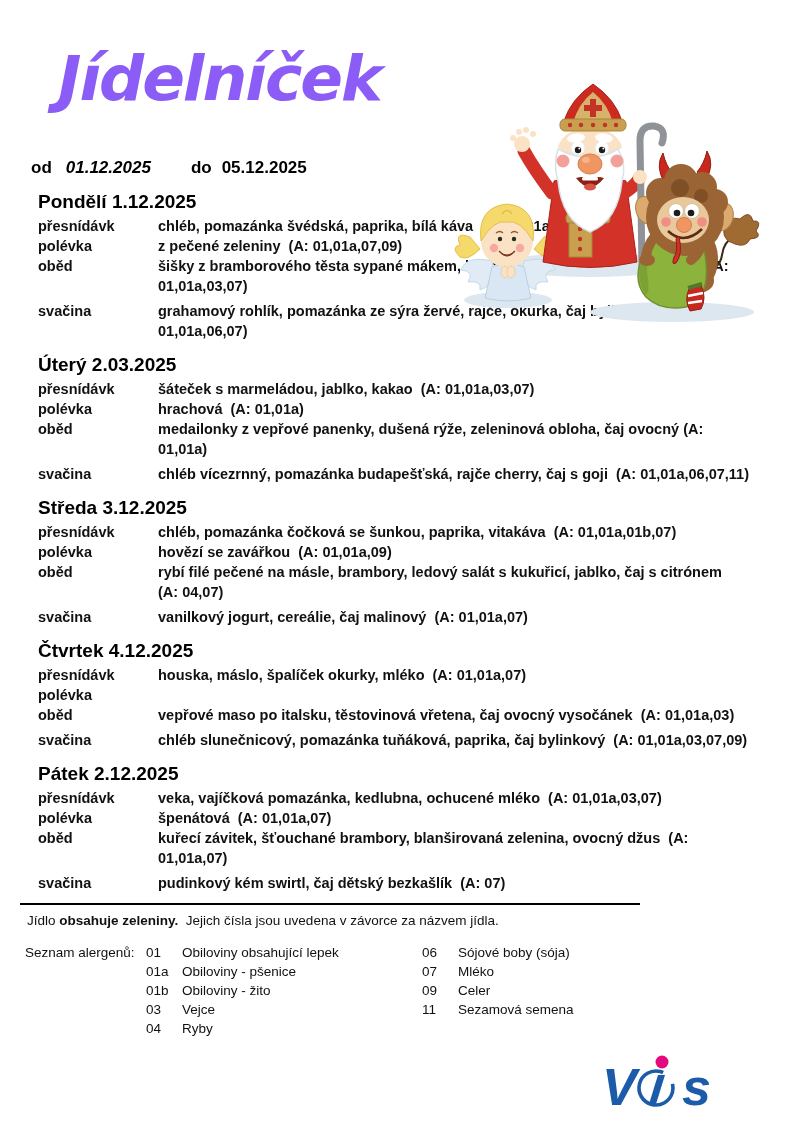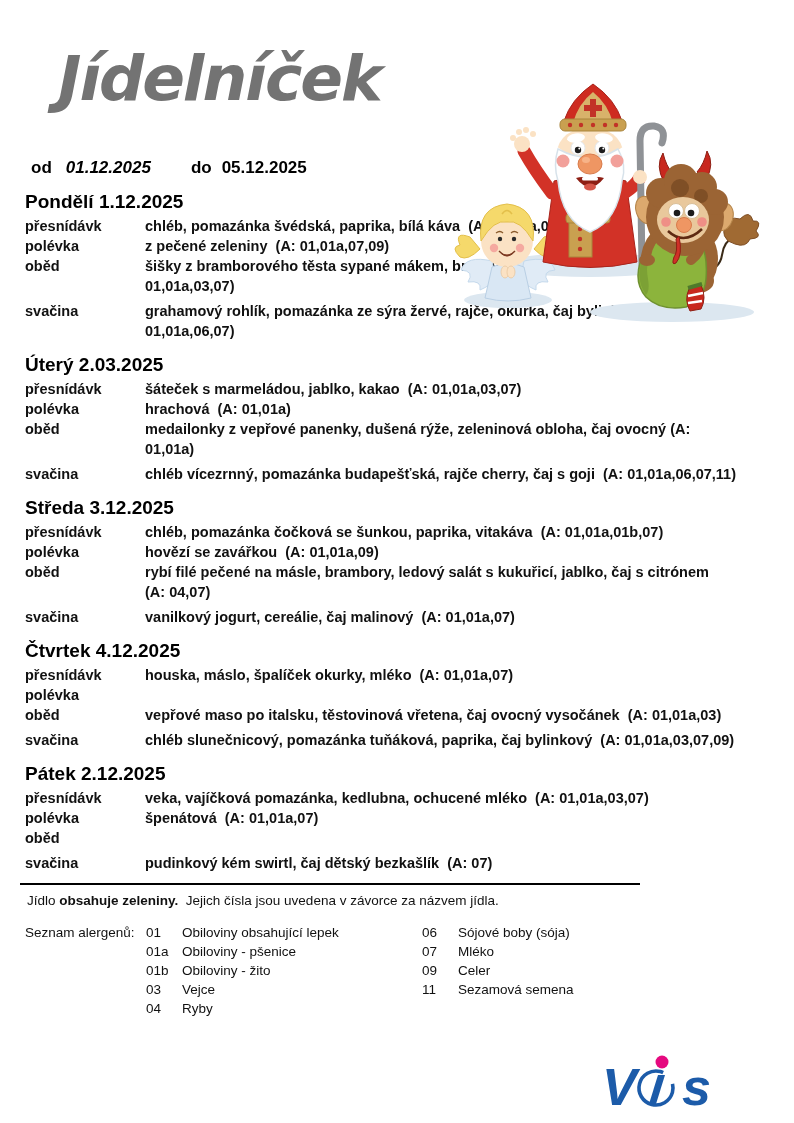--- a/index.html
+++ b/index.html
@@ -9,34 +9,34 @@
     font-family:"Liberation Sans", sans-serif; color:#111;
   }
   .page { position:relative; width:794px; height:1123px; }
 
   
   .title {
     margin:44px 0 0 58px;
     font-family:"DejaVu Sans", sans-serif;
     font-weight:bold; font-style:italic;
     font-size:63px; line-height:70px; letter-spacing:-2px;
-    color:#737373;
+    color:#8b5cf6;
   }
 
   
   .date-line {
     margin:44px 0 0 31px;
     font-size:17px; font-weight:bold; color:#000;
   }
   .date-line .w-od  { margin-right:14px; }
   .date-line .w-d1  { margin-right:40px;font-style:italic; }
   .date-line .w-do  { margin-right:10px; }
 
   
-  .menu { padding-left:25px; }
+  .menu { padding-left:38px; }
   .day-heading {
     margin:13px 0 3px 0;
     font-size:19px; line-height:22px; font-weight:bold; color:#000;
   }
   .meal-row { display:flex; }
   .meal-row.svacina { margin-top:5px; }
   .meal-label {
     width:120px; flex:0 0 120px;
     font-size:14.5px; line-height:20px; font-weight:bold;
   }
@@ -280,20 +280,21 @@
       <div class="meal-row">
         <div class="meal-label">přesnídávk</div>
         <div class="meal-text">veka, vajíčková pomazánka, kedlubna, ochucené mléko  (A: 01,01a,03,07)</div>
       </div>
       <div class="meal-row">
         <div class="meal-label">polévka</div>
         <div class="meal-text">špenátová  (A: 01,01a,07)</div>
       </div>
       <div class="meal-row">
         <div class="meal-label">oběd</div>
+        <div class="meal-text">kuřecí závitek, šťouchané brambory, blanširovaná zelenina, ovocný džus  (A: 01,01a,07)</div>
       </div>
       <div class="meal-row svacina">
         <div class="meal-label">svačina</div>
         <div class="meal-text">pudinkový kém swirtl, čaj dětský bezkašlík  (A: 07)</div>
       </div>
     </section>
 
   </div>
 
   <div class="separator"></div>

